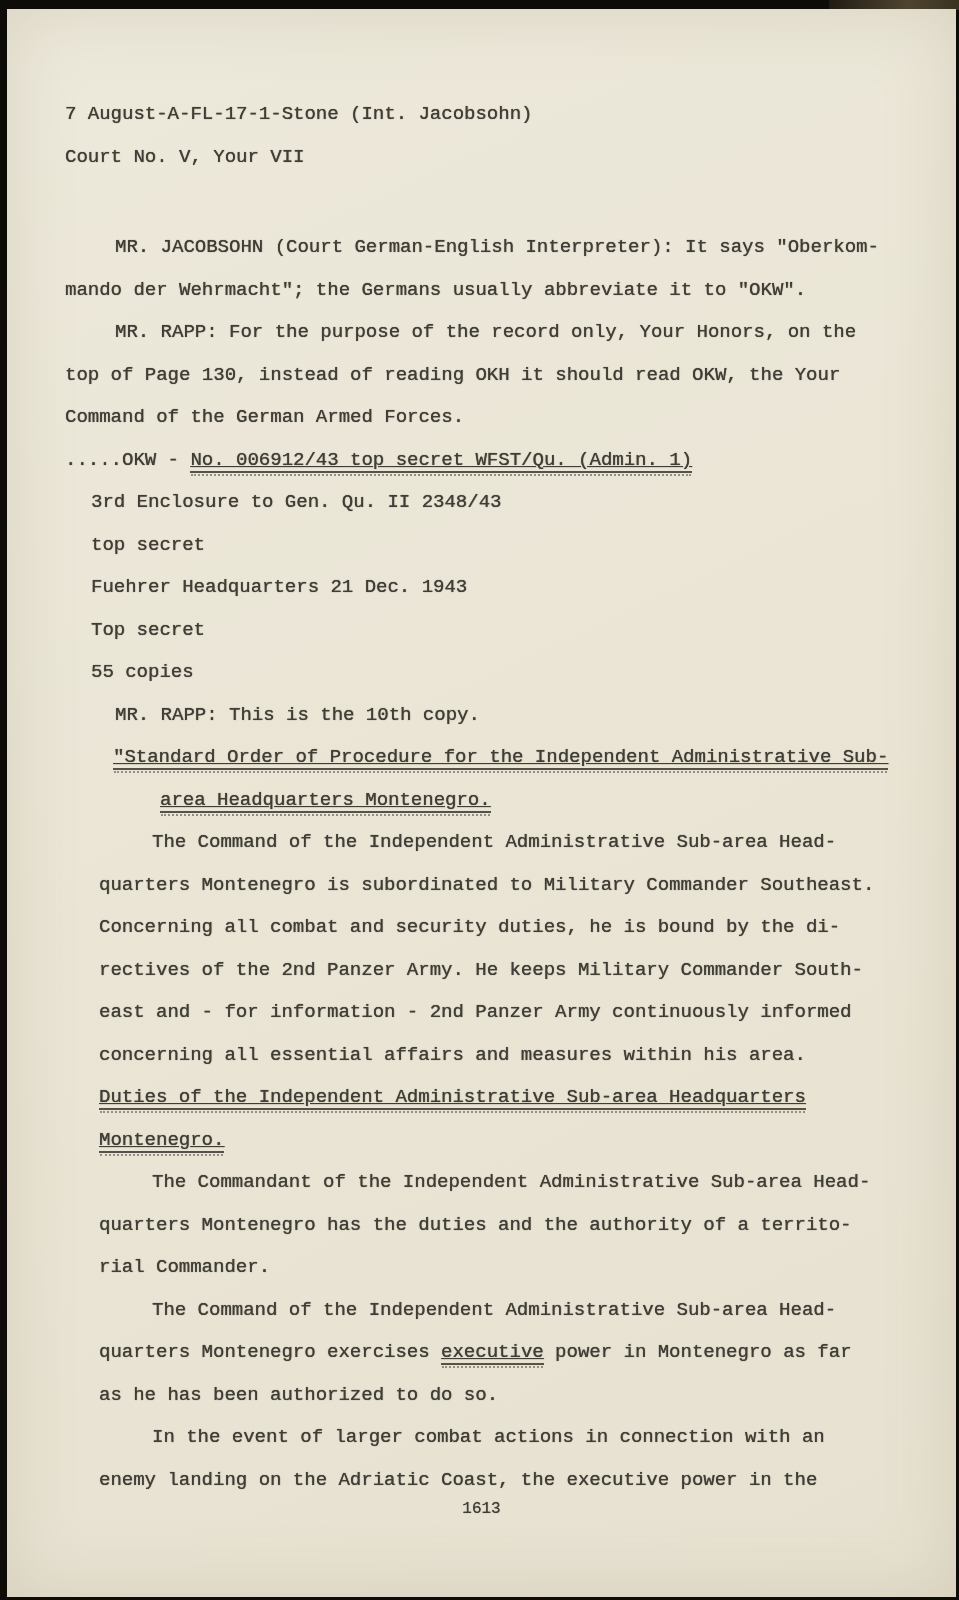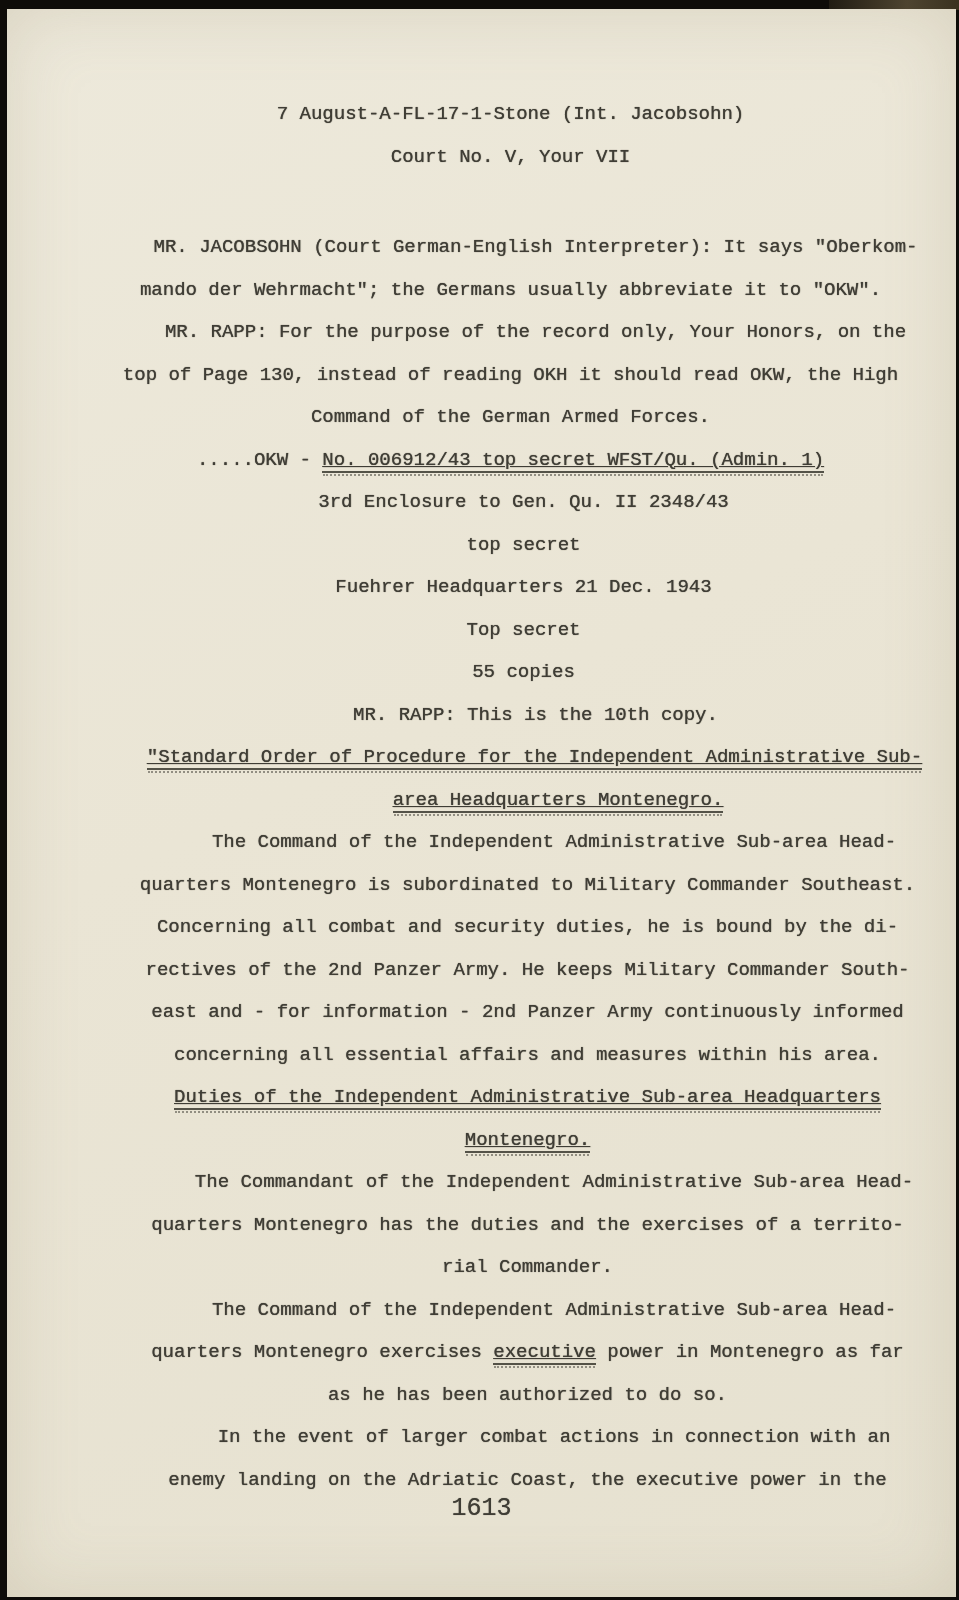--- a/index.html
+++ b/index.html
@@ -38,36 +38,35 @@
     right: 0;
     font-size: 19px;
     color: #3f3d35;
     text-shadow: 0 0 0.8px rgba(63, 61, 53, 0.85), 0.4px 0.4px 0.7px rgba(63, 61, 53, 0.35);
     letter-spacing: 0;
   }
   .line {
     height: 42.5px;
     line-height: 42.5px;
     white-space: pre;
-    text-align: center;
   }
   
   .margin          { padding-left: 58px;  }
   .dialogue-indent { padding-left: 108px; }
   .enclosure       { padding-left: 84px; }
   .quote-margin    { padding-left: 92px;  }
   .quote-indent    { padding-left: 145px; }
   .heading-first   { padding-left: 106px; }
   .heading-cont    { padding-left: 118px; margin-left: 35px; }
   .page-number {
     height: 40px;
     line-height: 40px;
     margin-top: -12px;
     text-align: center;
-    font-size: 25px;
+    font-size: 16px;
     color: #3f3d35;
     text-shadow: 0 0 0.8px rgba(63, 61, 53, 0.85);
   }
   
   .u {
     position: relative;
     border-bottom: 2px solid rgba(58, 56, 47, 0.85);
     text-decoration: underline;
   }
   .u::after {
@@ -86,41 +85,41 @@
 <div class="edge-smudge"></div>
 
 <div class="paper">
   <div class="doc">
     <div id="doc">
         <div class="line margin"><span>7 August-A-FL-17-1-Stone (Int. Jacobsohn)</span></div>
         <div class="line margin"><span>Court No. V, Your VII</span></div>
         <div class="line dialogue-indent" style="margin-top: 48px;"><span>MR. JACOBSOHN (Court German-English Interpreter): It says "Oberkom-</span></div>
         <div class="line margin"><span>mando der Wehrmacht"; the Germans usually abbreviate it to "OKW".</span></div>
         <div class="line dialogue-indent"><span>MR. RAPP: For the purpose of the record only, Your Honors, on the</span></div>
-        <div class="line margin"><span>top of Page 130, instead of reading OKH it should read OKW, the High</span></div>
+        <div class="line margin"><span>top of Page 130, instead of reading OKH it should read OKW, the Your</span></div>
         <div class="line margin"><span>Command of the German Armed Forces.</span></div>
         <div class="line margin"><span>.....OKW - </span><span class="u">No. 006912/43 top secret WFST/Qu. (Admin. 1)</span></div>
         <div class="line enclosure"><span>3rd Enclosure to Gen. Qu. II 2348/43</span></div>
         <div class="line enclosure"><span>top secret</span></div>
         <div class="line enclosure"><span>Fuehrer Headquarters 21 Dec. 1943</span></div>
         <div class="line enclosure"><span>Top secret</span></div>
         <div class="line enclosure"><span>55 copies</span></div>
         <div class="line dialogue-indent"><span>MR. RAPP: This is the 10th copy.</span></div>
         <div class="line heading-first"><span class="u">"Standard Order of Procedure for the Independent Administrative Sub-</span></div>
         <div class="line heading-cont"><span class="u">area Headquarters Montenegro.</span></div>
         <div class="line quote-indent"><span>The Command of the Independent Administrative Sub-area Head-</span></div>
         <div class="line quote-margin"><span>quarters Montenegro is subordinated to Military Commander Southeast.</span></div>
         <div class="line quote-margin"><span>Concerning all combat and security duties, he is bound by the di-</span></div>
         <div class="line quote-margin"><span>rectives of the 2nd Panzer Army. He keeps Military Commander South-</span></div>
         <div class="line quote-margin"><span>east and - for information - 2nd Panzer Army continuously informed</span></div>
         <div class="line quote-margin"><span>concerning all essential affairs and measures within his area.</span></div>
         <div class="line quote-margin"><span class="u">Duties of the Independent Administrative Sub-area Headquarters</span></div>
         <div class="line quote-margin"><span class="u">Montenegro.</span></div>
         <div class="line quote-indent"><span>The Commandant of the Independent Administrative Sub-area Head-</span></div>
-        <div class="line quote-margin"><span>quarters Montenegro has the duties and the exercises of a territo-</span></div>
+        <div class="line quote-margin"><span>quarters Montenegro has the duties and the authority of a territo-</span></div>
         <div class="line quote-margin"><span>rial Commander.</span></div>
         <div class="line quote-indent"><span>The Command of the Independent Administrative Sub-area Head-</span></div>
         <div class="line quote-margin"><span>quarters Montenegro exercises </span><span class="u">executive</span><span> power in Montenegro as far</span></div>
         <div class="line quote-margin"><span>as he has been authorized to do so.</span></div>
         <div class="line quote-indent"><span>In the event of larger combat actions in connection with an</span></div>
         <div class="line quote-margin"><span>enemy landing on the Adriatic Coast, the executive power in the</span></div>
       </div>
     <div class="page-number">1613</div>
   </div>
 </div>

